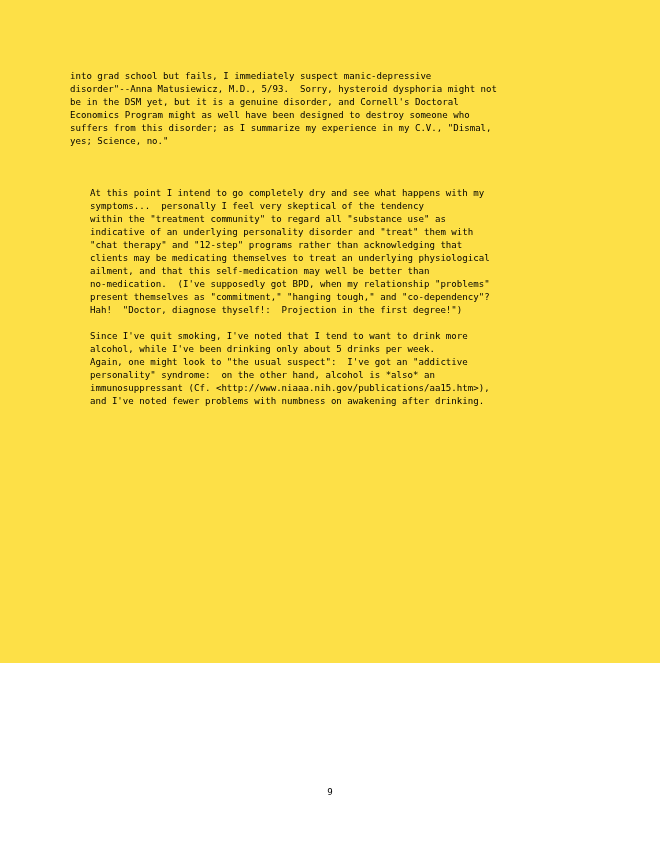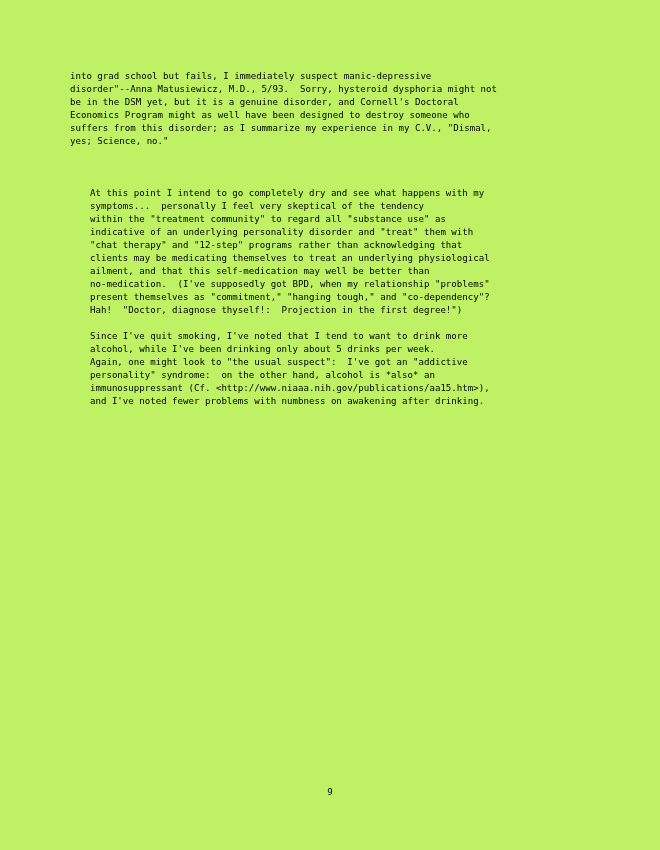--- a/index.html
+++ b/index.html
@@ -13,22 +13,22 @@
     font-family: "DejaVu Sans Mono", "Liberation Mono", monospace;
     color: #000000;
     position: relative;
     overflow: hidden;
   }
   .page {
     position: absolute;
     top: 0;
     left: 0;
     width: 660px;
-    height: 850px;
-    background: #bef264;
+    height: 663px;
+    background: #fde047;
   }
   .text-body {
     position: absolute;
     left: 70px;
     top: 70px;
     width: 520px;
   }
   .para {
     font-size: 9.1px;
     line-height: 13.0px;

